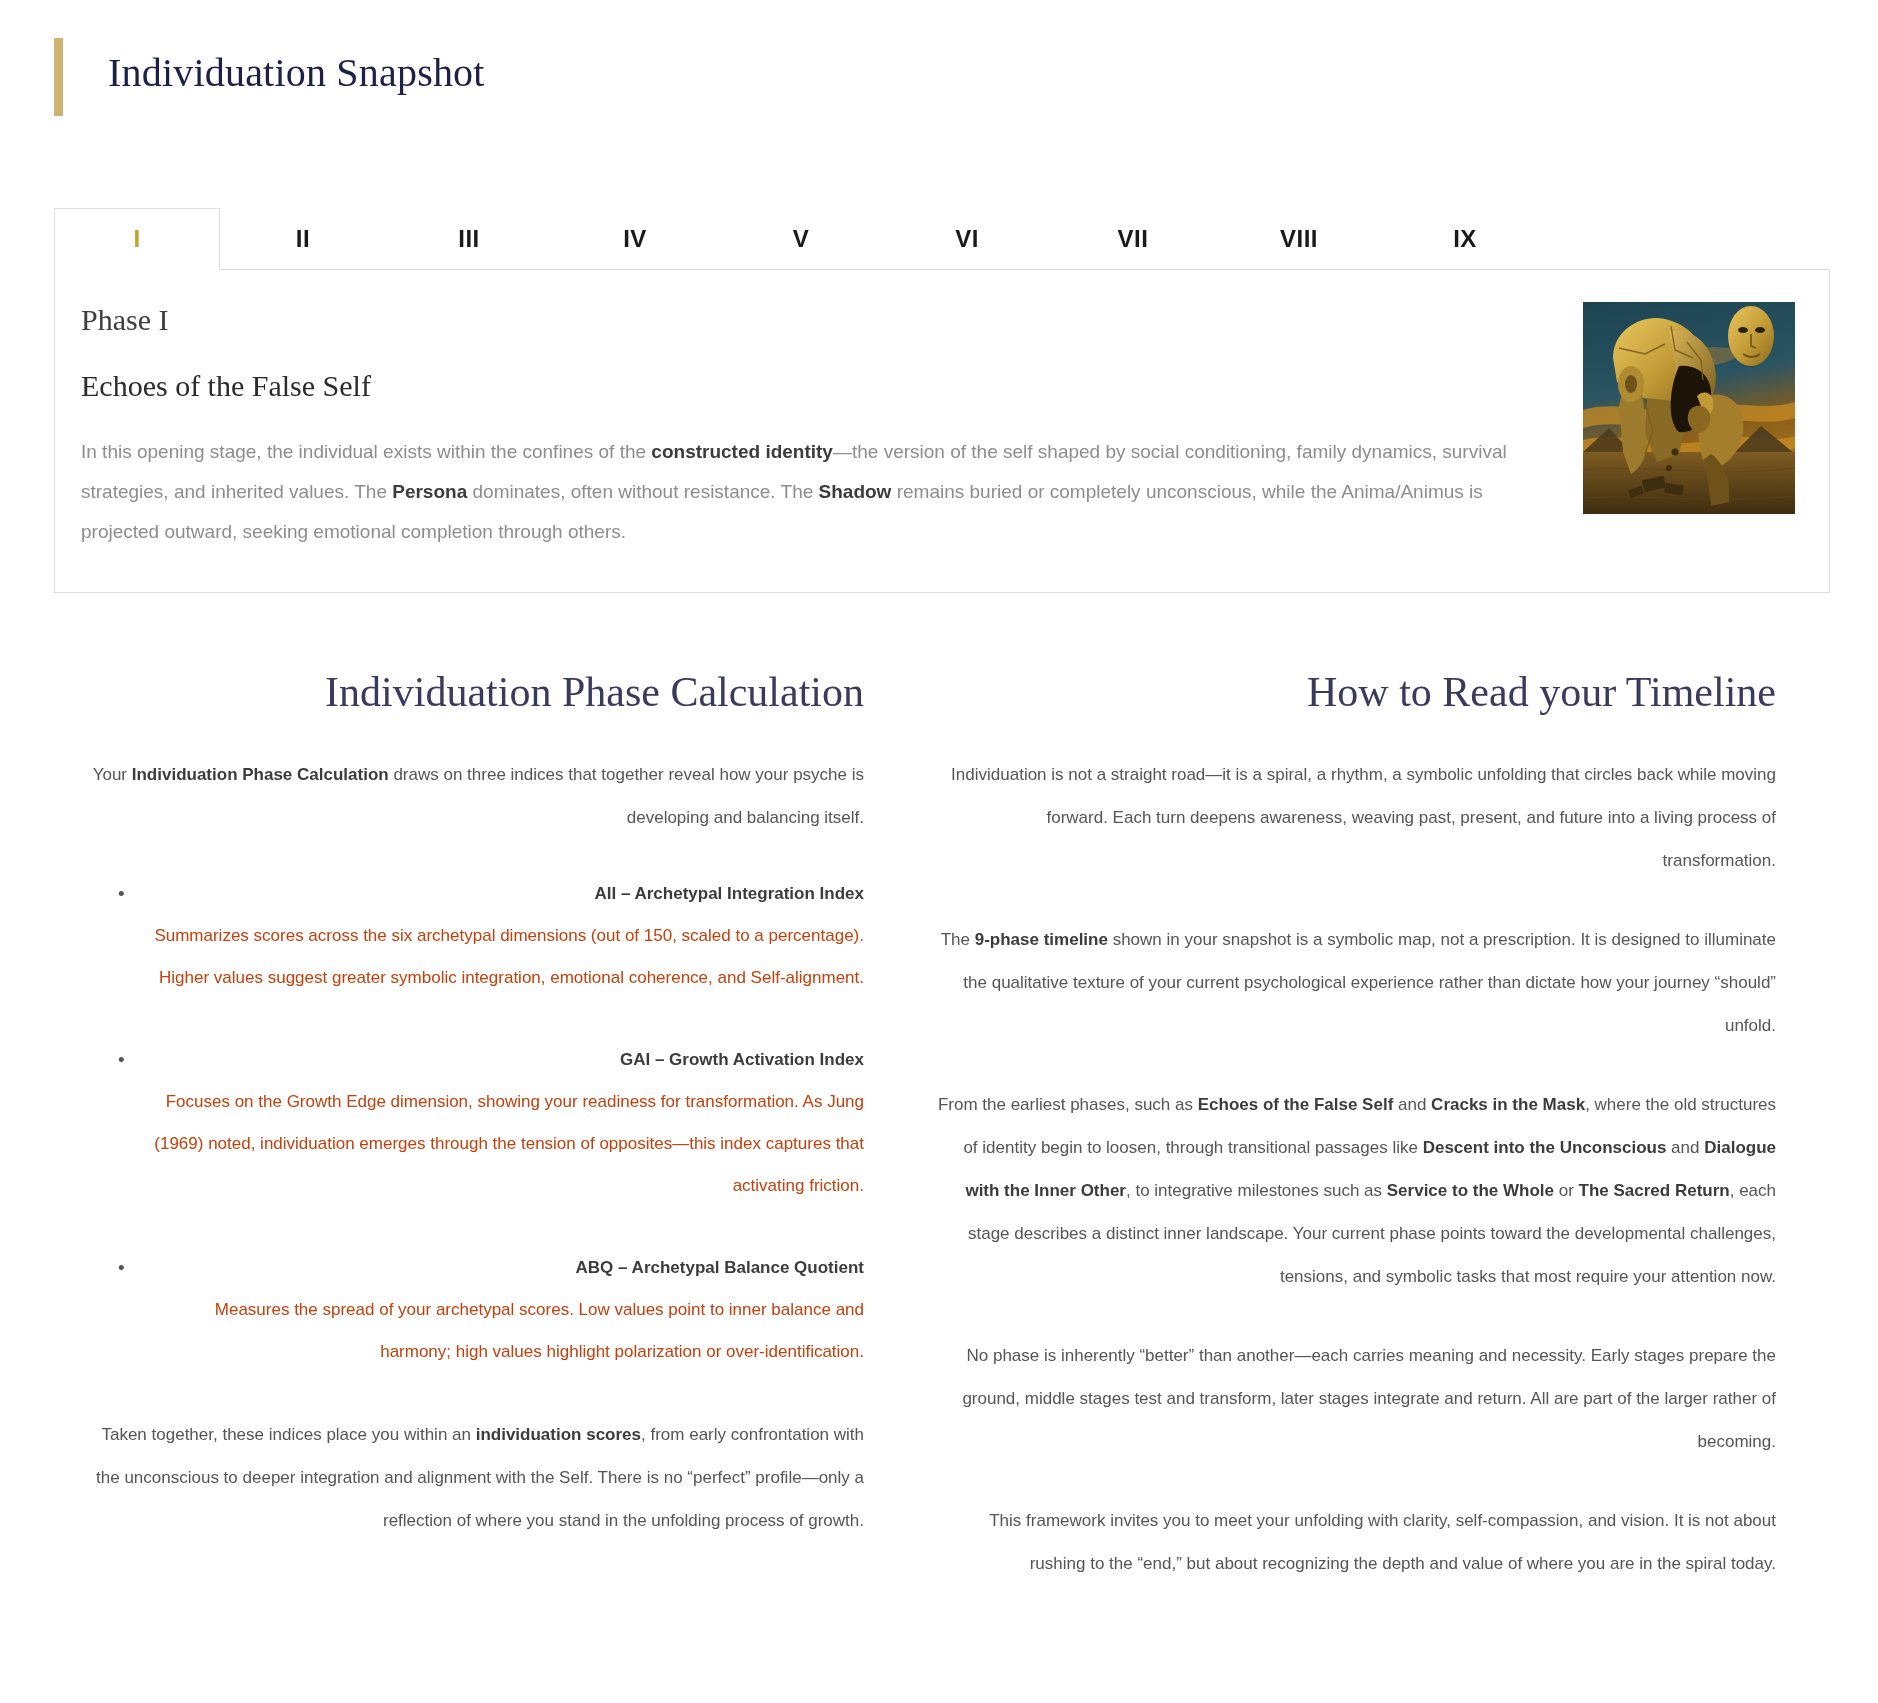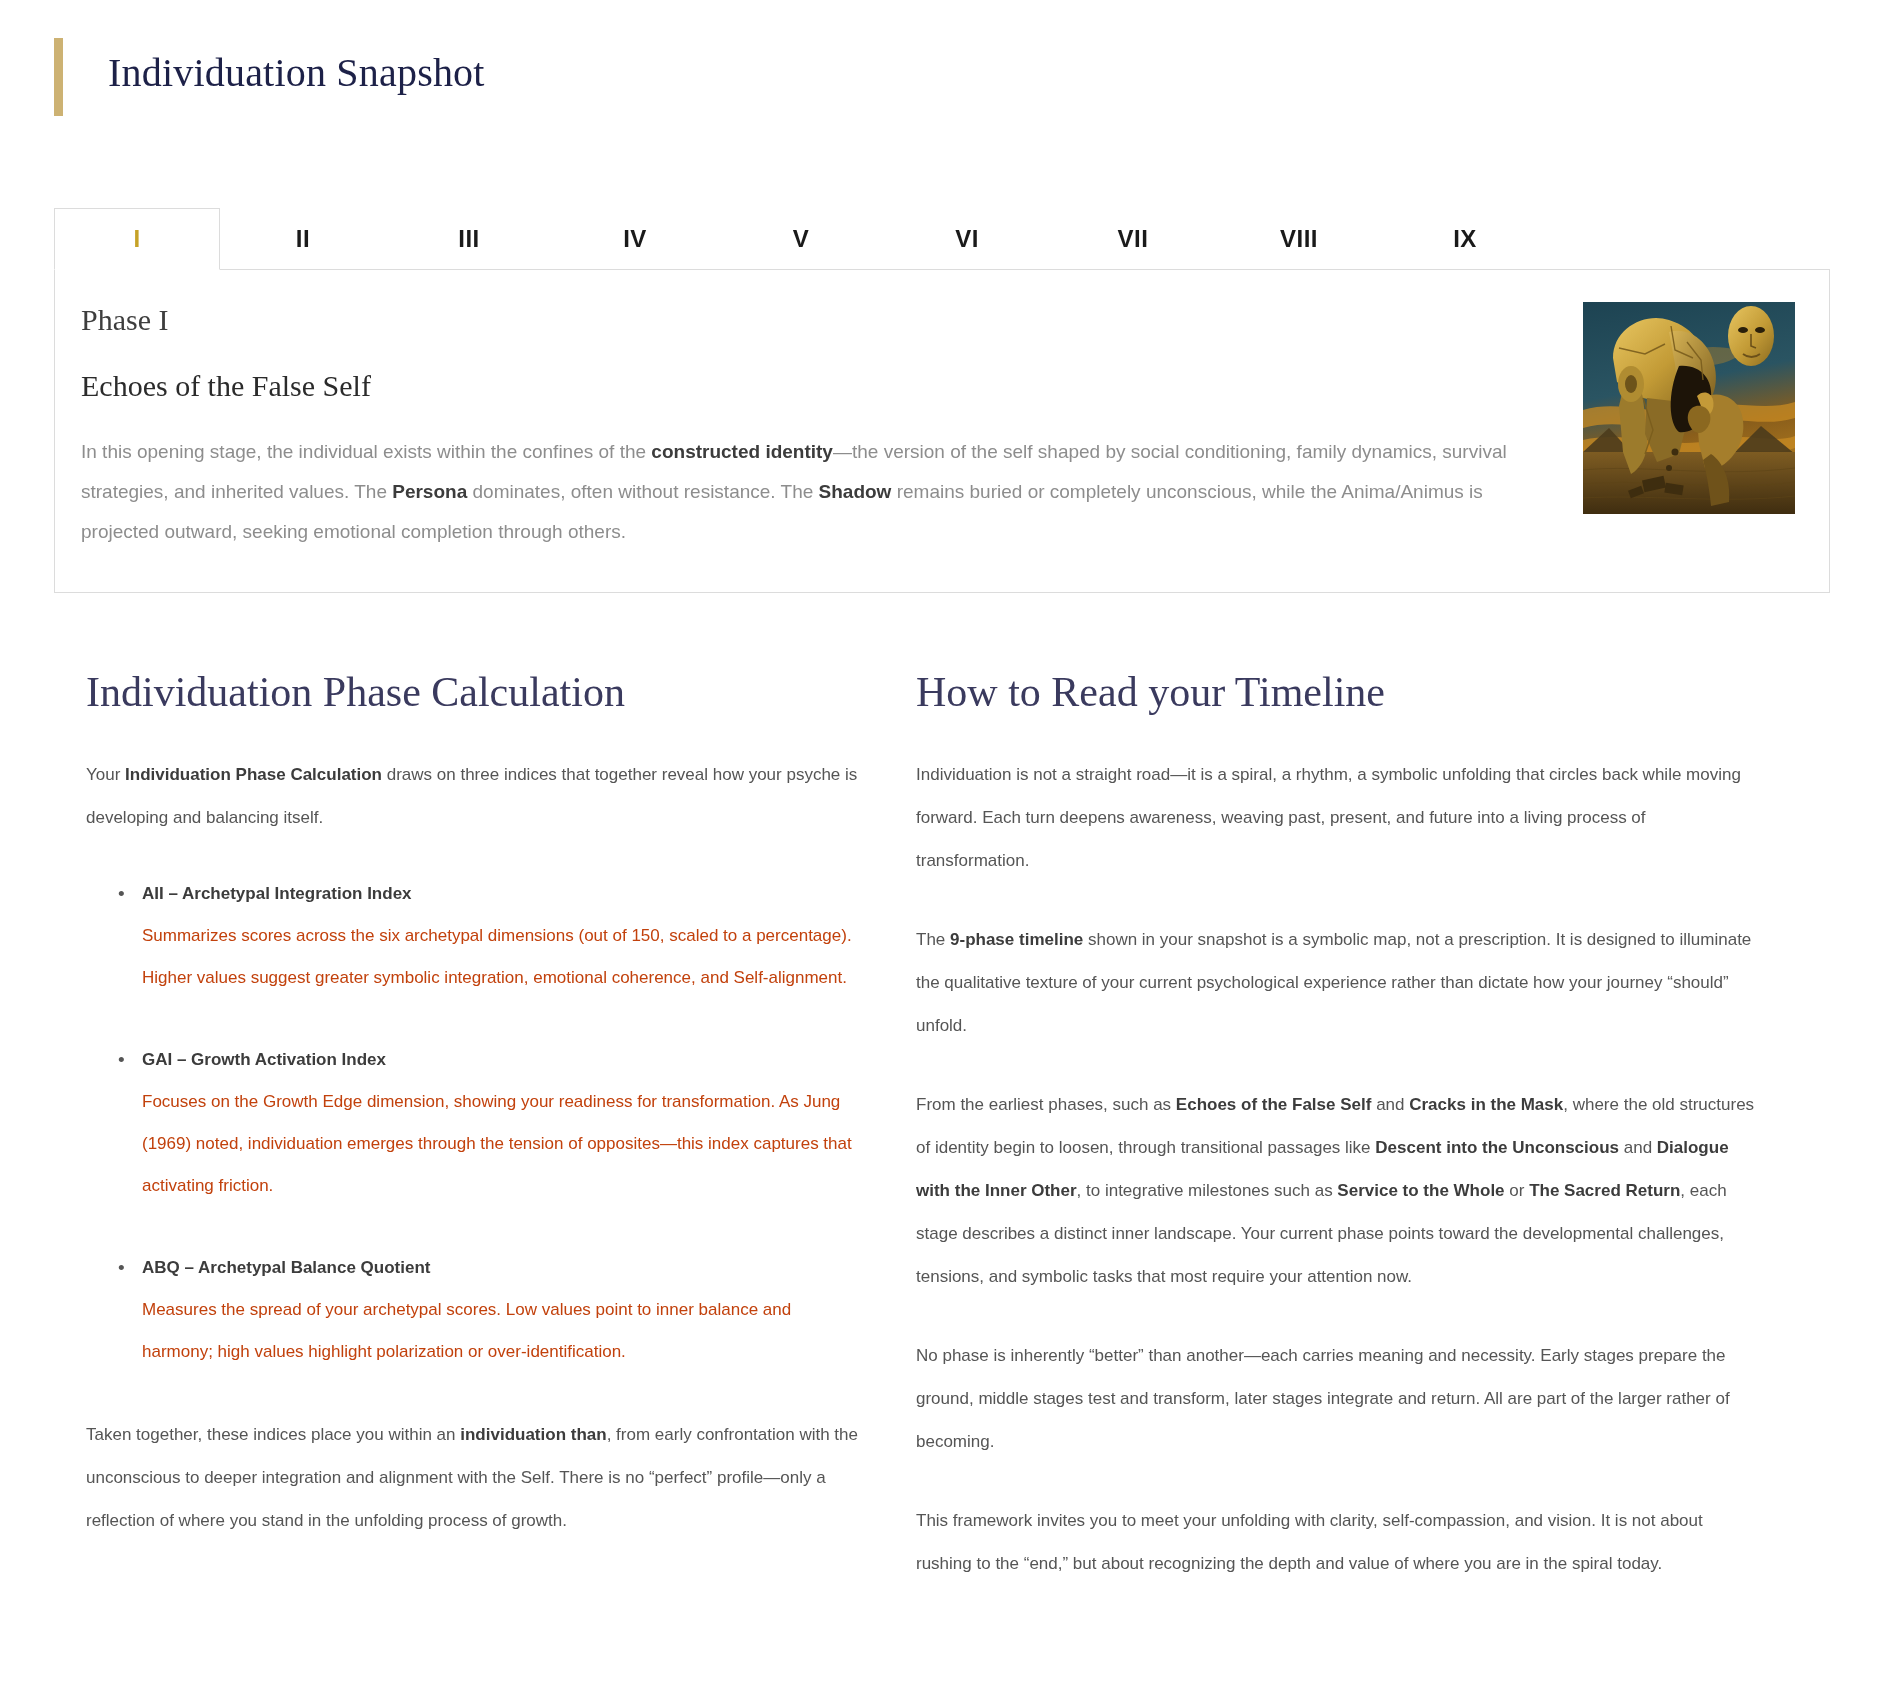--- a/index.html
+++ b/index.html
@@ -124,21 +124,22 @@
     font-weight: 400;
     margin: 0;
     max-width: 1430px;
   }
   .phase-body b { color: #3c3c3c; font-weight: 700; text-align: center; }
 
   
   .columns {
     display: flex;
     margin: 72px 48px 0 54px;
-    gap: 52px;
+    gap: 72px;
+    text-align: right;
   }
   .col { flex: 1 1 0; min-width: 0; }
   .col-left { max-width: 810px; }
   .col-right { max-width: 840px; }
 
   .section-title {
     font-family: "Liberation Serif", serif;
     font-size: 42px;
     line-height: 54px;
     font-weight: 400;
@@ -336,21 +337,21 @@
         </li>
         <li>
           <span class="index-term">GAI – Growth Activation Index</span>
           <span class="index-desc">Focuses on the Growth Edge dimension, showing your readiness for transformation. As Jung (1969) noted, individuation emerges through the tension of opposites—this index captures that activating friction.</span>
         </li>
         <li>
           <span class="index-term">ABQ – Archetypal Balance Quotient</span>
           <span class="index-desc">Measures the spread of your archetypal scores. Low values point to inner balance and harmony; high values highlight polarization or over-identification.</span>
         </li>
       </ul>
-    <p class="para closing" id="left-closing">Taken together, these indices place you within an <b>individuation than</b>, from early confrontation with the unconscious to deeper integration and alignment with the Self. There is no “perfect” profile—only a reflection of where you stand in the unfolding process of growth.</p>
+    <p class="para closing" id="left-closing">Taken together, these indices place you within an <b>individuation scores</b>, from early confrontation with the unconscious to deeper integration and alignment with the Self. There is no “perfect” profile—only a reflection of where you stand in the unfolding process of growth.</p>
   </div>
 
   <div class="col col-right">
     <h2 class="section-title">How to Read your Timeline</h2>
     <div id="right-paras">
         <p class="para">Individuation is not a straight road—it is a spiral, a rhythm, a symbolic unfolding that circles back while moving forward. Each turn deepens awareness, weaving past, present, and future into a living process of transformation.</p>
         <p class="para">The <b>9-phase timeline</b> shown in your snapshot is a symbolic map, not a prescription. It is designed to illuminate the qualitative texture of your current psychological experience rather than dictate how your journey “should” unfold.</p>
         <p class="para">From the earliest phases, such as <b>Echoes of the False Self</b> and <b>Cracks in the Mask</b>, where the old structures of identity begin to loosen, through transitional passages like <b>Descent into the Unconscious</b> and <b>Dialogue with the Inner Other</b>, to integrative milestones such as <b>Service to the Whole</b> or <b>The Sacred Return</b>, each stage describes a distinct inner landscape. Your current phase points toward the developmental challenges, tensions, and symbolic tasks that most require your attention now.</p>
         <p class="para">No phase is inherently “better” than another—each carries meaning and necessity. Early stages prepare the ground, middle stages test and transform, later stages integrate and return. All are part of the larger rather of becoming.</p>
         <p class="para">This framework invites you to meet your unfolding with clarity, self-compassion, and vision. It is not about rushing to the “end,” but about recognizing the depth and value of where you are in the spiral today.</p>

